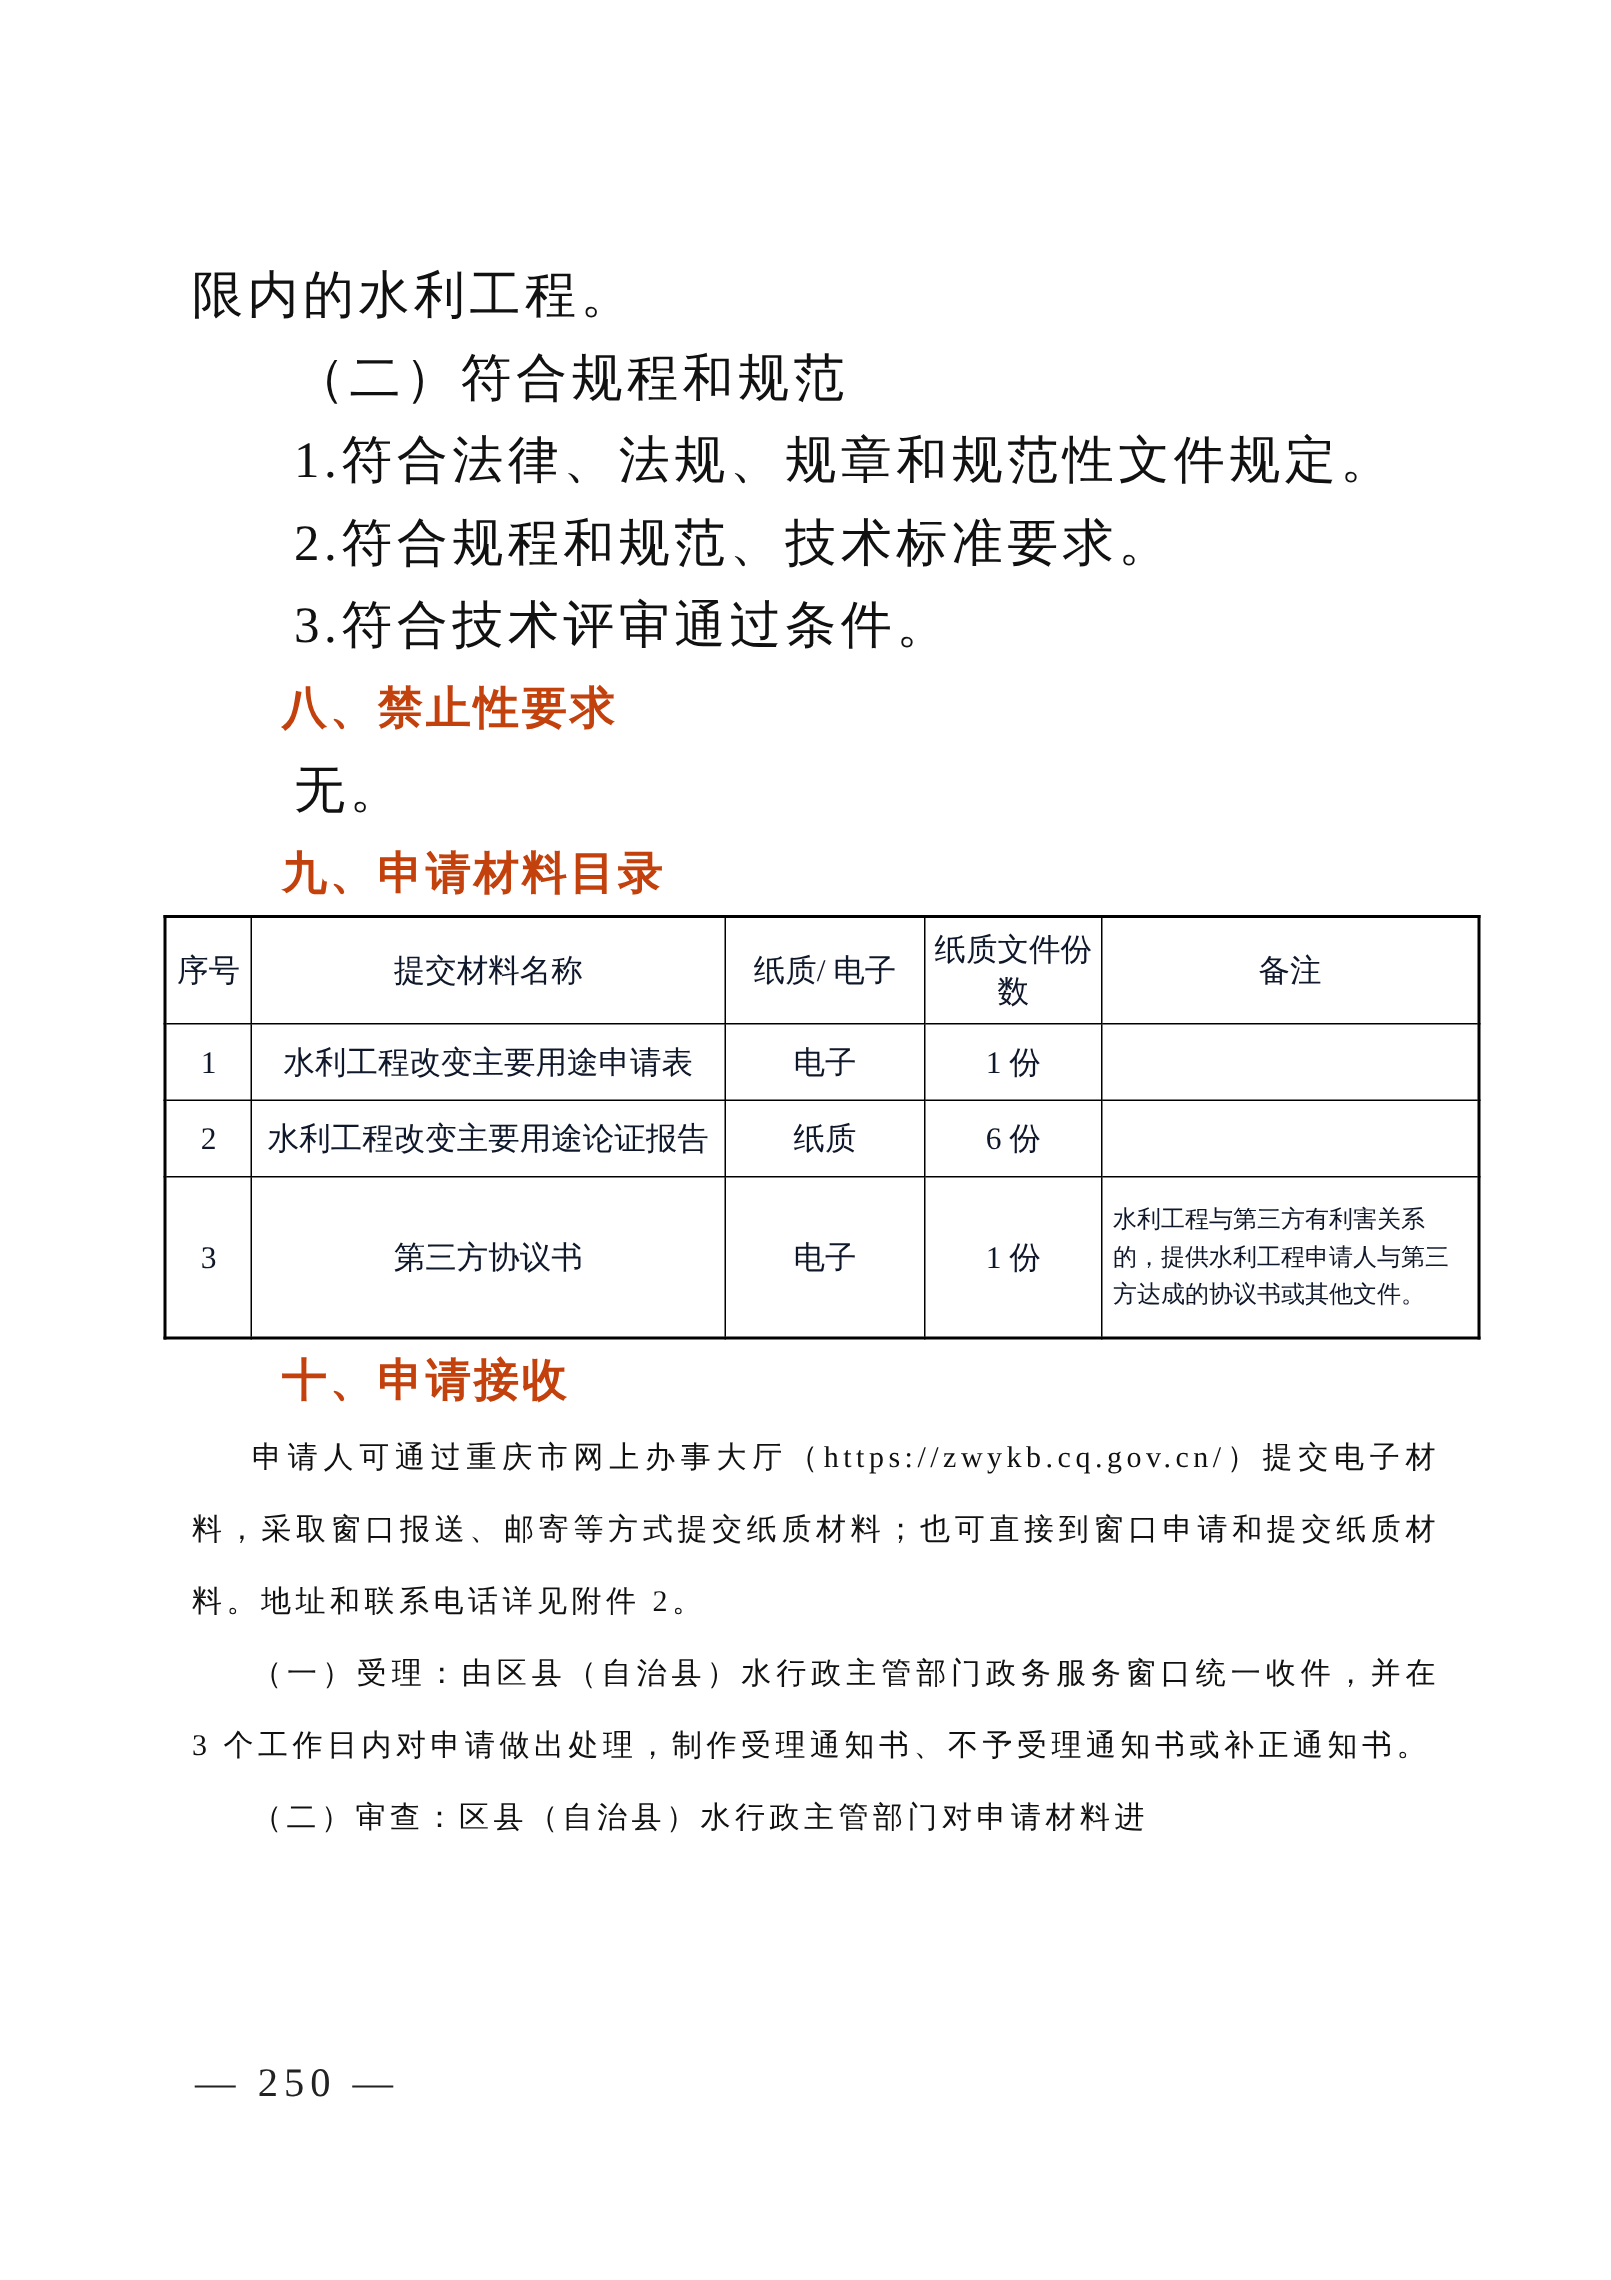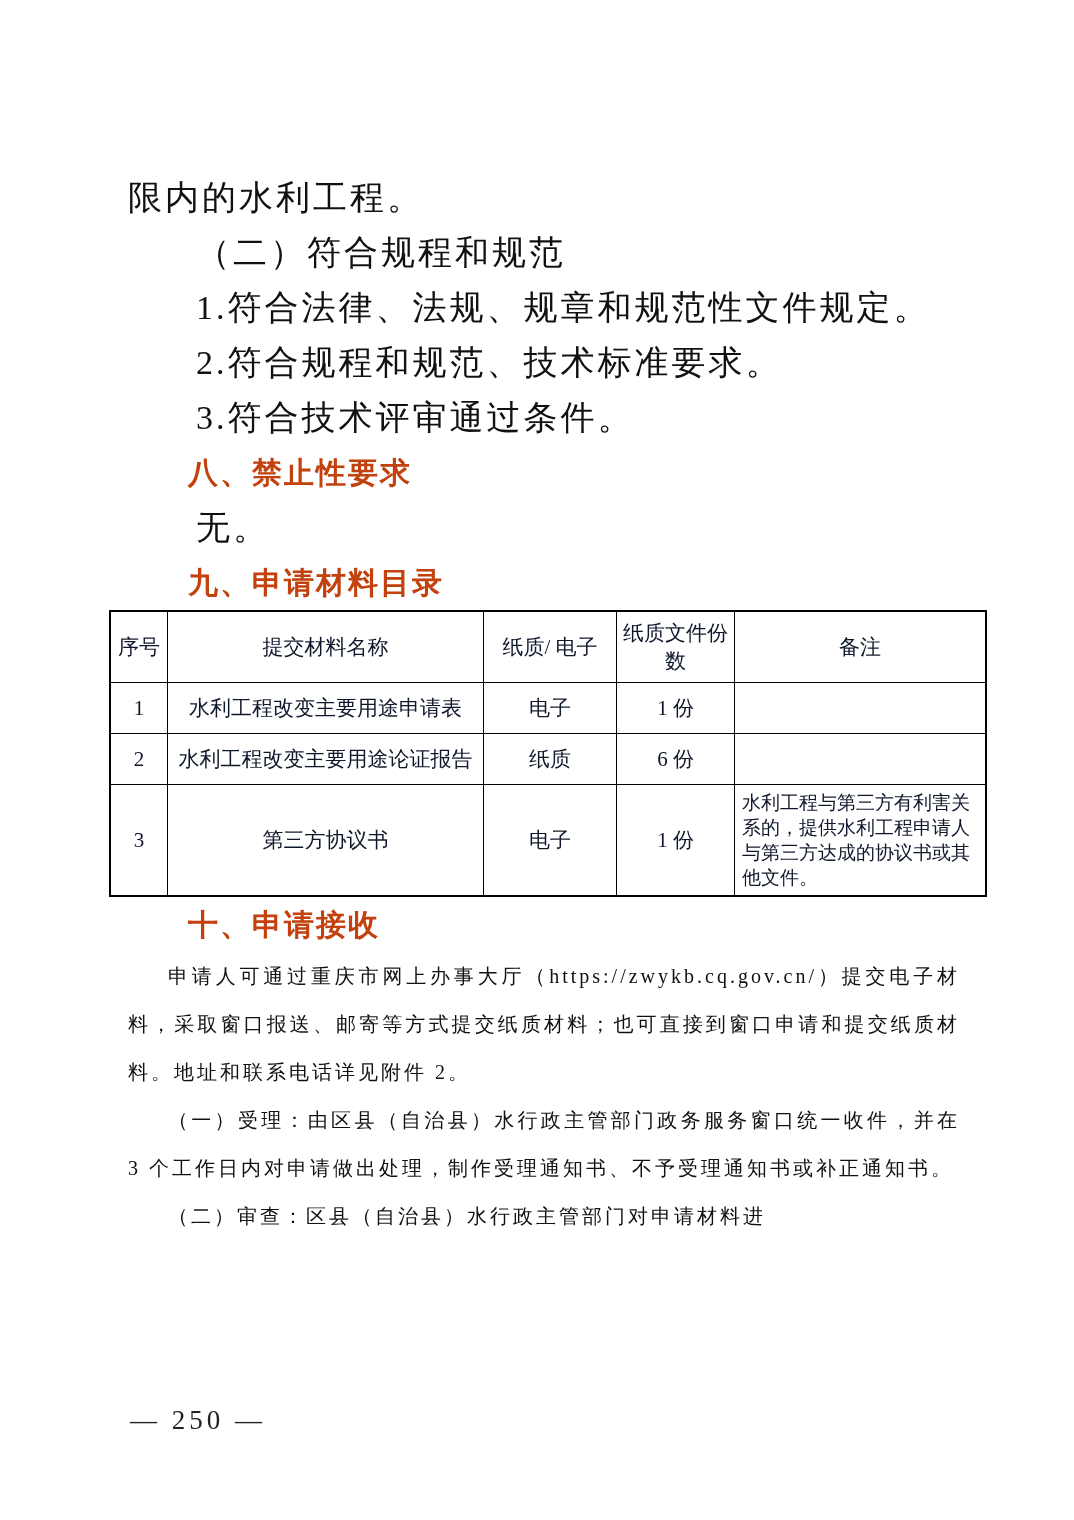--- a/index.html
+++ b/index.html
@@ -63,29 +63,29 @@
   .doc-table { border: 2px solid #000000; }
   .doc-table .c-no    { width: 48px; }
   .doc-table .c-name  { width: 307px; }
   .doc-table .c-med   { width: 124px; }
   .doc-table .c-cnt   { width: 109px; }
   .doc-table .c-note  { width: 242px; }
   .doc-table thead th { height: 62px; line-height: 28px; }
   .doc-table tbody tr.r-small td { height: 40px; line-height: 24px; }
   .doc-table td.note-cell {
     text-align: left;
-    font-size: 19px;
+    font-size: 16px;
     line-height: 25px;
     padding: 5px 7px;
   }
   .doc-table tbody tr.r-tall td { height: 96px; }
   .page-number {
     position: absolute;
     left: 130px;
-    top: 1400px;
+    top: 1368px;
     font-size: 27px;
     letter-spacing: 4px;
     line-height: 40px;
     color: #222222;
     white-space: nowrap;
   }
 </style>
 </head>
 <body>
 

